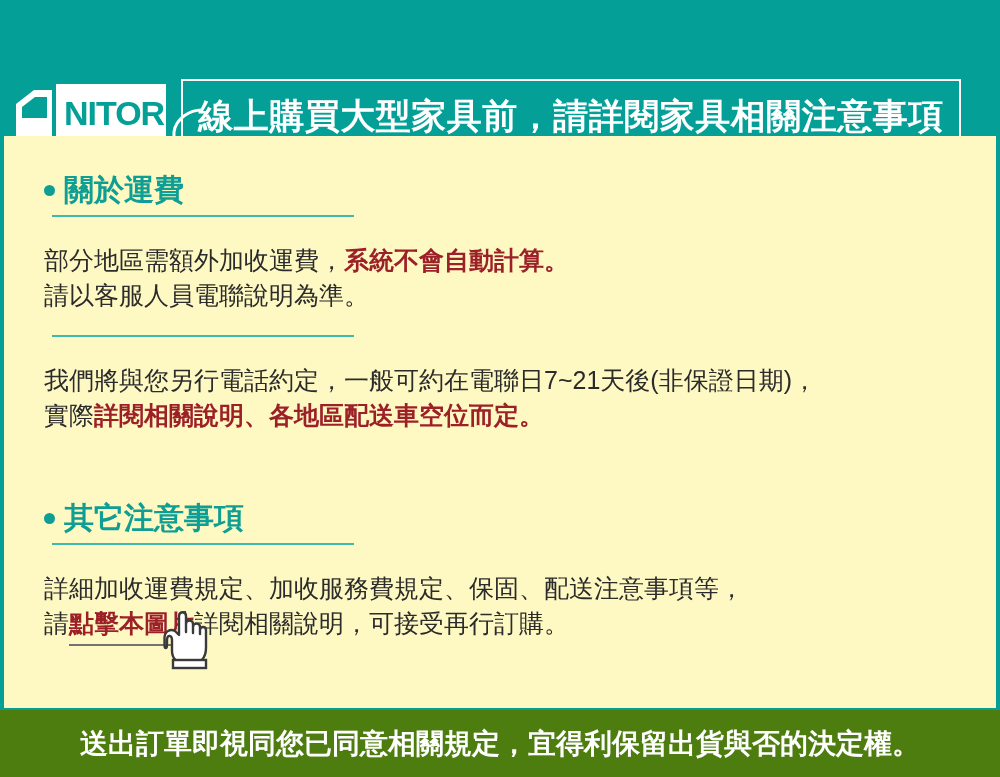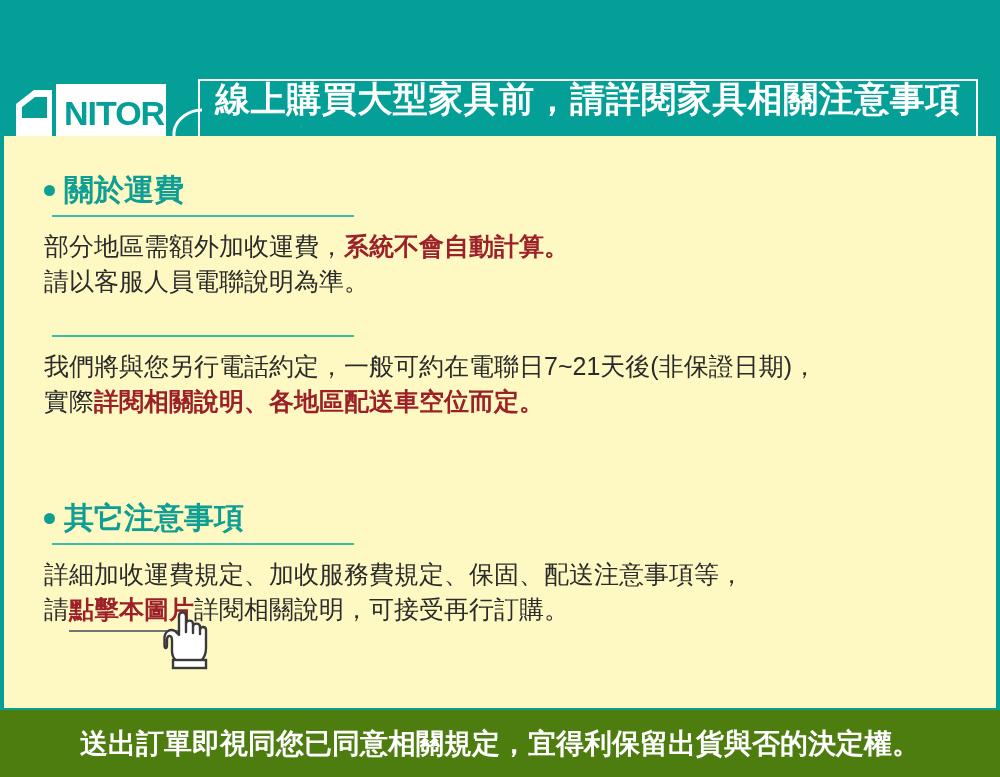--- a/index.html
+++ b/index.html
@@ -34,27 +34,28 @@
     position: absolute;
     left: 14px;
     top: 32px;
     width: 180px;
     height: 86px;
   }
   #logo svg { display: block; }
 
   #header-bubble {
     position: absolute;
-    left: 198px;
+    left: 181px;
     top: 31px;
     width: 780px;
     height: 73px;
     border: 2px solid #ffffff;
     box-sizing: border-box;
     display: flex;
+    align-items: center;
     justify-content: center;
   }
   #header-title {
     color: #ffffff;
     font-size: 35px;
     font-weight: bold;
     letter-spacing: 0.5px;
     line-height: 1;
     white-space: nowrap;
   }
@@ -107,21 +108,21 @@
     white-space: nowrap;
   }
   .section-rule {
     margin-top: 5px;
     margin-left: 8px;
     width: 302px;
     height: 2px;
     background: #3dbbae;
   }
   .section-body {
-    margin-top: 12px;
+    margin-top: 26px;
     font-size: 25px;
     line-height: 1.38;
     color: #2b2b2b;
     white-space: nowrap;
   }
   .em-red {
     color: #9c2028;
     font-weight: bold;
   }
   .em-red-link {

